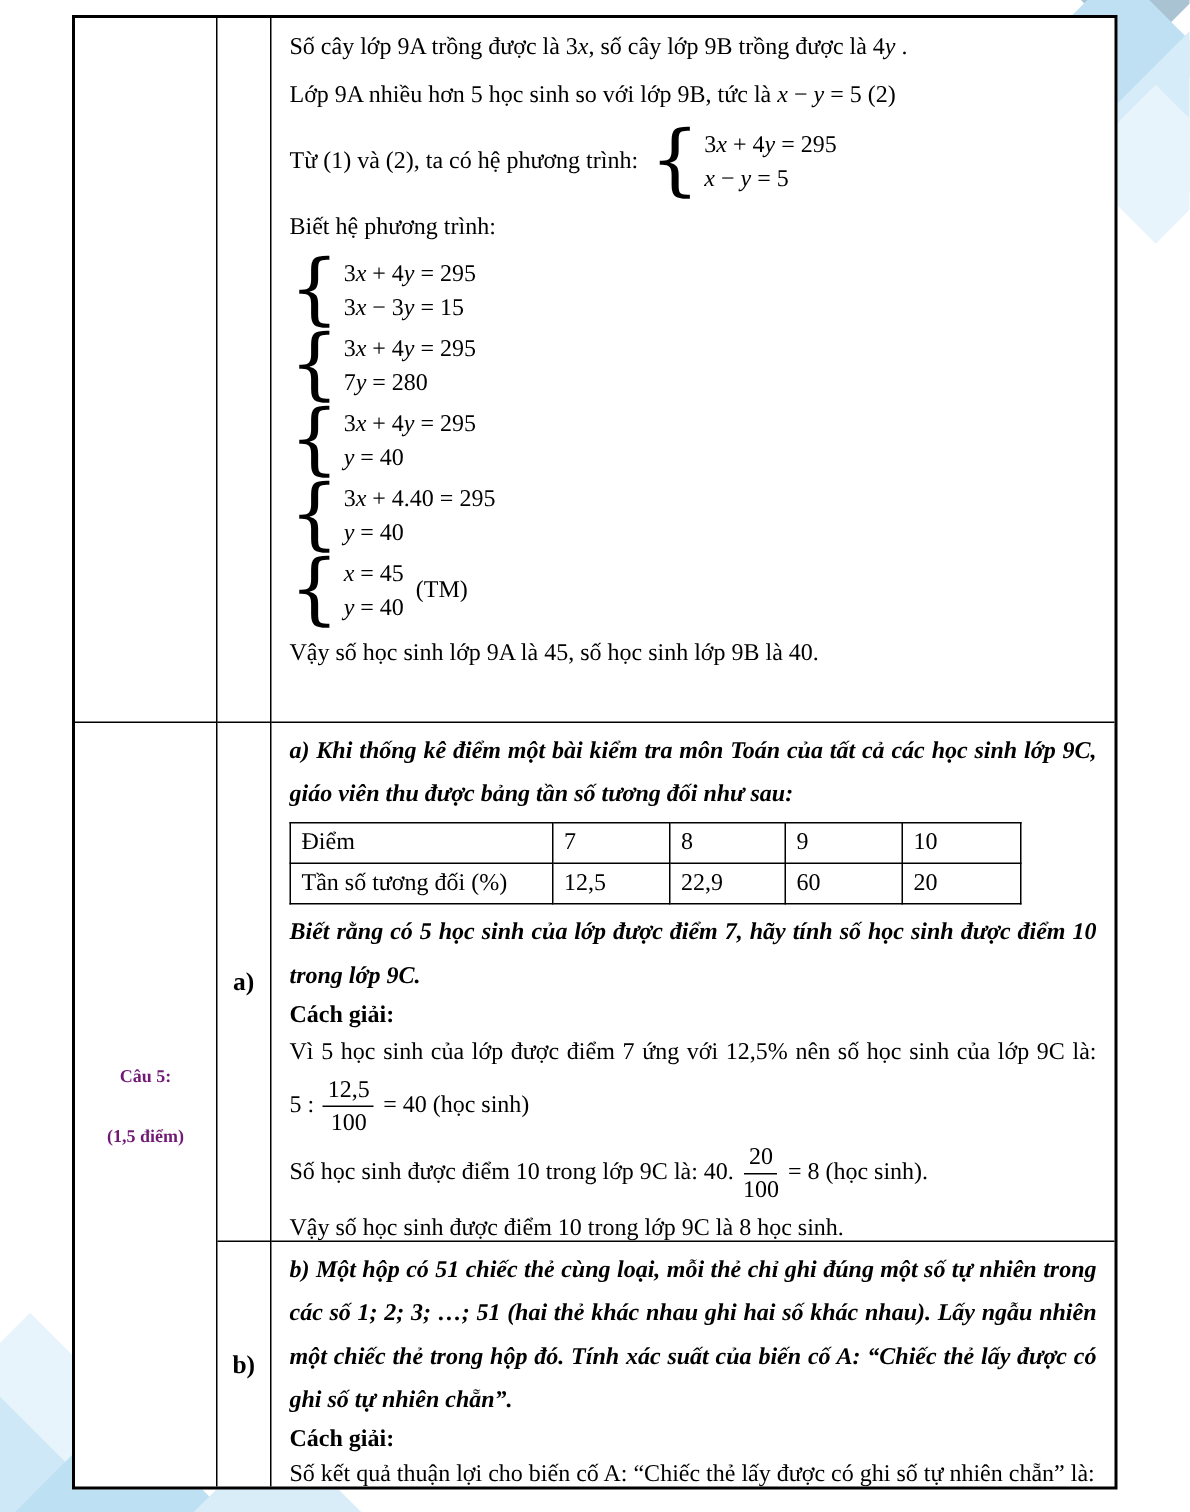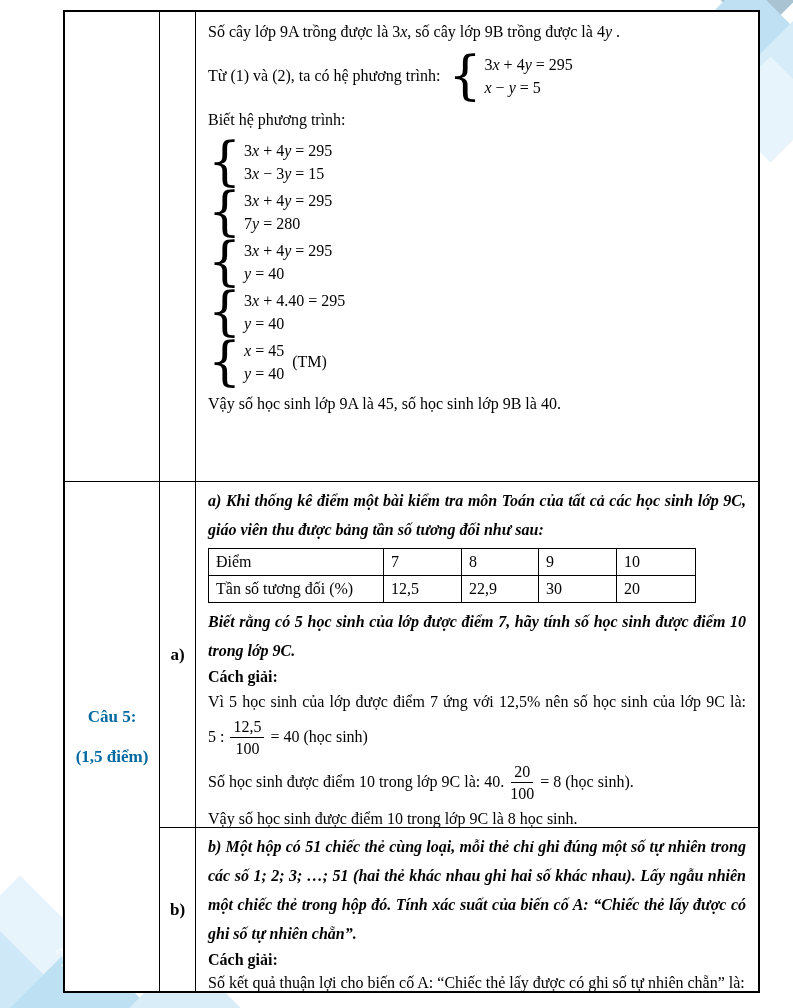--- a/index.html
+++ b/index.html
@@ -6,30 +6,30 @@
   body{width:793px;height:1008px;overflow:hidden;background:#ffffff;
        font-family:"Liberation Serif","DejaVu Serif",serif;color:#000;}
   .page{position:relative;width:793px;height:1008px;overflow:hidden;background:#fff;}
 
   
   .diamond{position:absolute;transform:rotate(45deg);}
   .wmark{position:absolute;font-style:italic;font-weight:bold;color:rgba(255,255,255,0.75);
          font-size:26px;transform:rotate(-18deg);letter-spacing:2px;}
 
   
-  .doc-table{position:absolute;left:63px;top:10px;width:697px;height:983px;
+  .doc-table{position:absolute;left:48px;top:10px;width:697px;height:983px;
              box-sizing:border-box;border:2px solid #000;background:#fff;z-index:2;
              display:grid;grid-template-columns:95px 36px 1fr;grid-template-rows:470px 346px 1fr;}
   .cell{box-sizing:border-box;overflow:hidden;}
   .br{border-right:1.5px solid #000;}
   .bb{border-bottom:1.5px solid #000;}
   .content{padding:4px 12px 0 12px;font-size:16px;}
 
   .qcell{display:flex;align-items:center;justify-content:center;text-align:center;}
-  .qlabel{color:#0369a1;font-weight:bold;font-size:17px;line-height:40px;}
+  .qlabel{color:#701a75;font-weight:bold;font-size:12px;line-height:40px;}
   .plabel-cell{display:flex;align-items:center;justify-content:center;}
   .plabel{font-weight:bold;font-size:17px;}
 
   .ln{line-height:32px;white-space:nowrap;}
   .concl{line-height:34px;white-space:nowrap;}
 
   
   .sysrow{display:flex;align-items:center;margin:1px 0;}
   .sys{display:inline-flex;align-items:center;}
   .sys .brace{font-family:"DejaVu Serif",serif;font-size:52px;line-height:0;
@@ -80,20 +80,21 @@
     <div class="diamond" style="left:130px;top:975px;width:110px;height:110px;background:#d9edf9;"></div>
     <span class="wmark" style="left:55px;top:935px;">Tuye</span>
   </div>
 
   <div class="doc-table">
 
     <div class="cell br bb" style="grid-area:1/1;"></div>
     <div class="cell br bb" style="grid-area:1/2;"></div>
     <div class="cell bb content" style="grid-area:1/3;">
       <div class="ln"><span>Số cây lớp 9A trồng được là </span><span>3<i>x</i></span><span>, số cây lớp 9B trồng được là </span><span>4<i>y</i></span><span> .</span></div>
+      <div class="ln"><span>Lớp 9A nhiều hơn 5 học sinh so với lớp 9B, tức là </span><span><i>x</i> − <i>y</i> = 5</span><span> (2)</span></div>
 
       <div class="inline-sys-line">
         <span class="lead">Từ (1) và (2), ta có hệ phương trình:</span>
         <span class="sys">
           <span class="brace">{</span>
           <span class="eqs">
               <div>3<i>x</i> + 4<i>y</i> = 295</div>
               <div><i>x</i> − <i>y</i> = 5</div>
             </span>
         </span>
@@ -179,21 +180,21 @@
             <td>Điểm</td>
             <td>7</td>
             <td>8</td>
             <td>9</td>
             <td>10</td>
           </tr>
           <tr>
             <td>Tần số tương đối (%)</td>
             <td>12,5</td>
             <td>22,9</td>
-            <td>30</td>
+            <td>60</td>
             <td>20</td>
           </tr>
         </tbody>
           </table>
       </div>
       <p class="stmt">Biết rằng có 5 học sinh của lớp được điểm 7, hãy tính số học sinh được điểm 10 trong lớp 9C.</p>
       <div class="red-head">Cách giải:</div>
       <div class="solve-just">Vì 5 học sinh của lớp được điểm 7 ứng với 12,5% nên số học sinh của lớp 9C là:</div>
       <div class="eqline eq1">
         <span>5 :</span>

